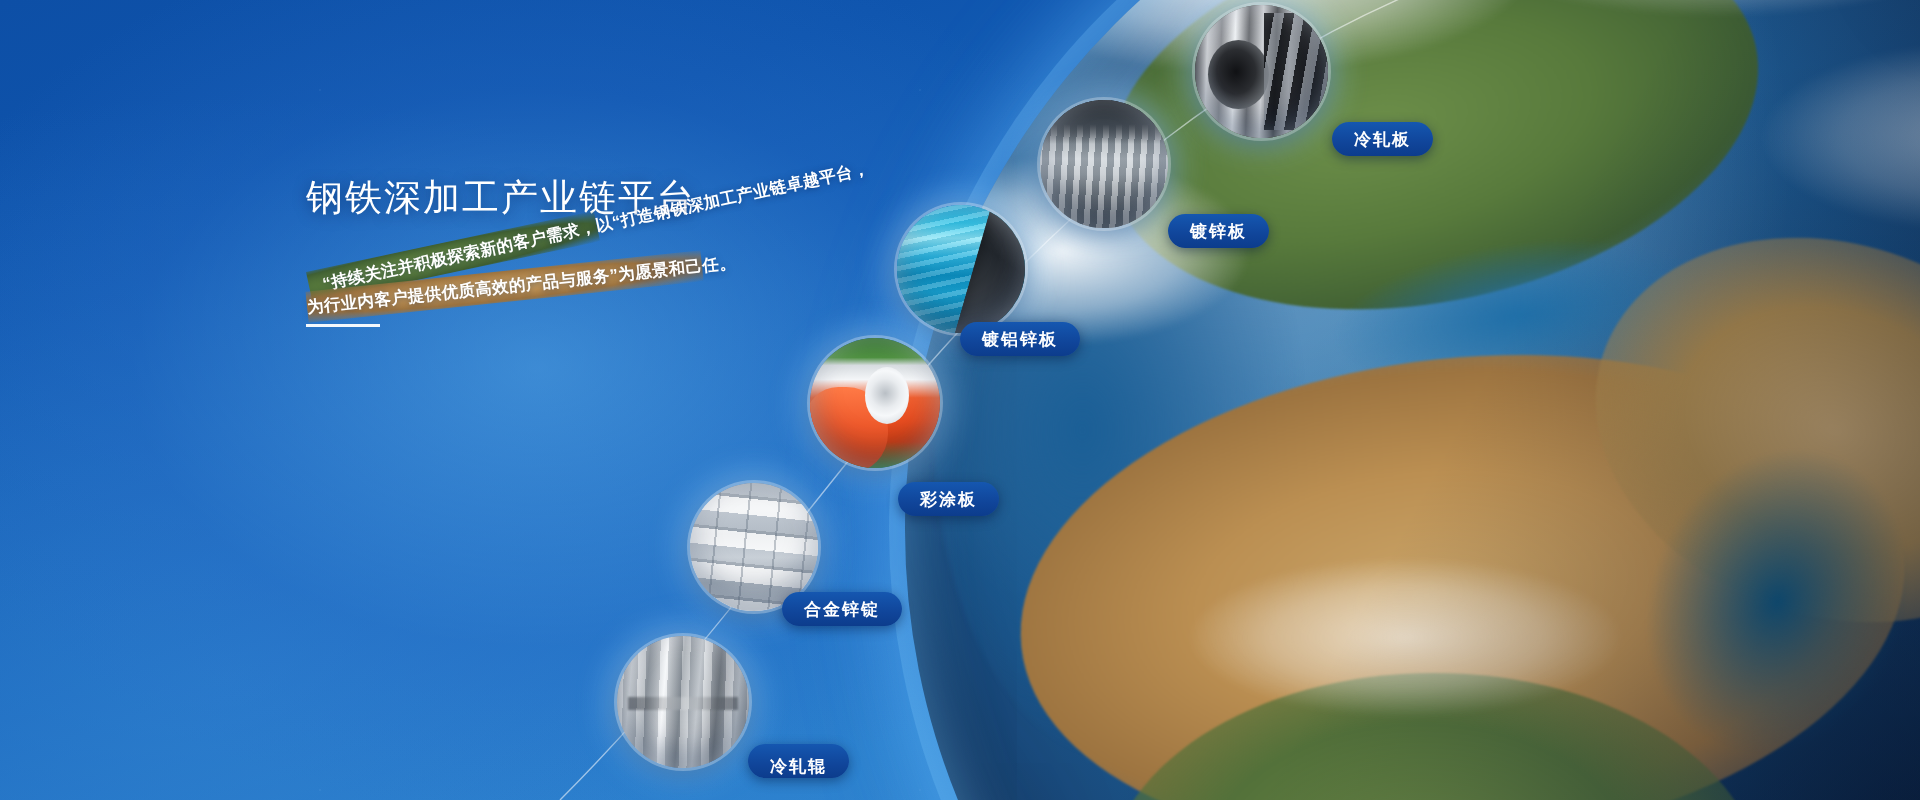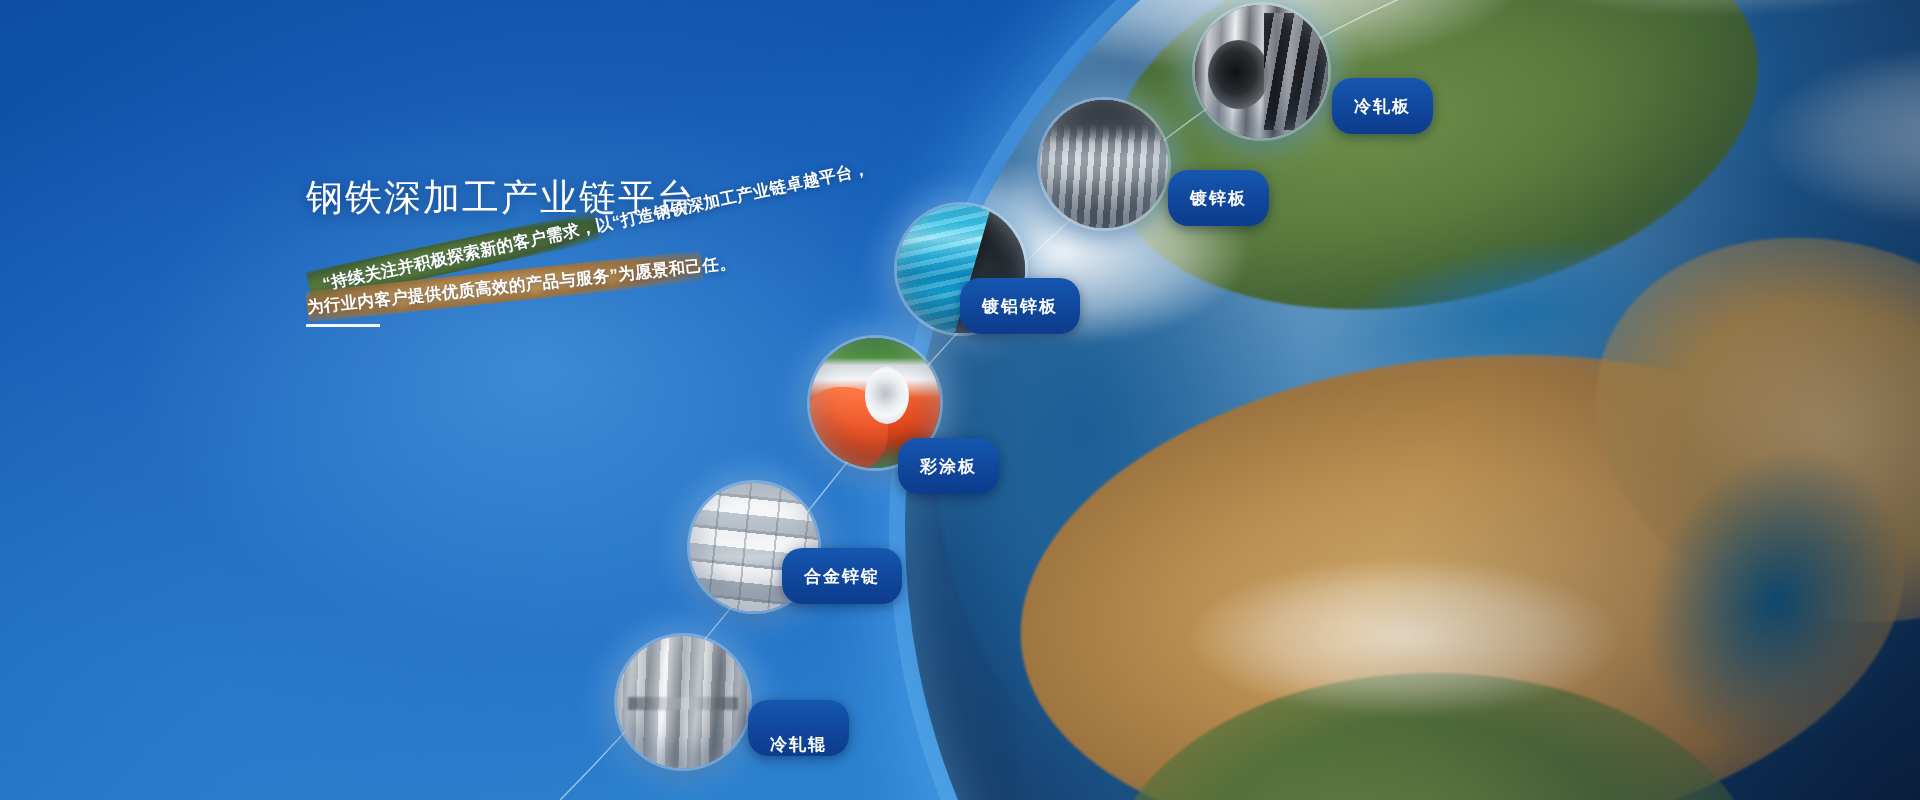--- a/index.html
+++ b/index.html
@@ -97,24 +97,25 @@
 
   
   .node{ position:absolute; }
   .circle{
     position:absolute; border-radius:50%; overflow:hidden;
     box-shadow:0 0 0 3px rgba(255,255,255,.28), 0 0 30px 10px rgba(150,210,255,.45), 0 6px 22px rgba(0,20,60,.45);
   }
   .circle .img{ position:absolute; inset:0; }
   .tag{
     position:absolute; display:flex; align-items:center; justify-content:center;
-    height:56px; padding:0 22px; border-radius:20px;
+    height:34px; padding:0 22px; border-radius:20px;
     background:linear-gradient(180deg,#1557b0 0%,#10459a 60%,#0c3c8c 100%);
     color:#fff; font-size:17px; font-weight:700; letter-spacing:2px; white-space:nowrap;
     box-shadow:0 3px 12px rgba(0,20,60,.45);
+    margin-top:44px;
   }
 
   
   .im-coils{
     background:
       radial-gradient(circle at 36% 52%, #0c0c0e 0%, #0c0c0e 12%, rgba(0,0,0,0) 13%),
       linear-gradient(92deg,#2a2a2c 0%,#d7d9dc 10%,#8d9095 20%,#eef1f4 30%,#6e7176 40%,#cfd2d6 50%,#45484c 60%,#b9bcc1 70%,#53565b 82%,#23262a 100%),
       linear-gradient(180deg,#6d737a 0%,#3d4247 100%);
   }
   .im-coils:after{ content:""; position:absolute; left:52%; top:6%; width:48%; height:88%;

